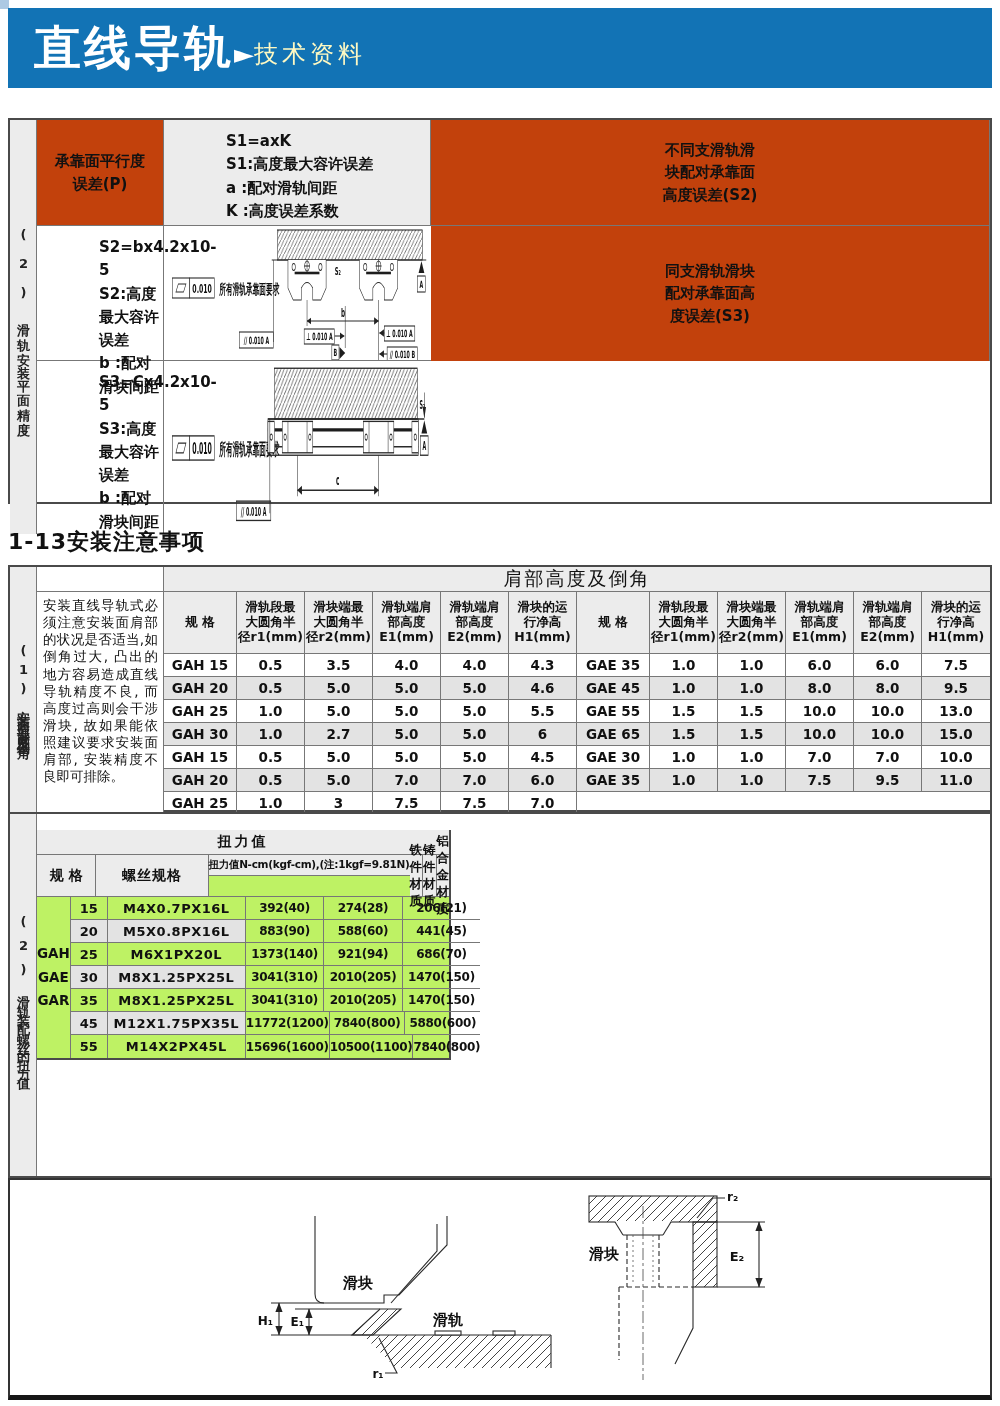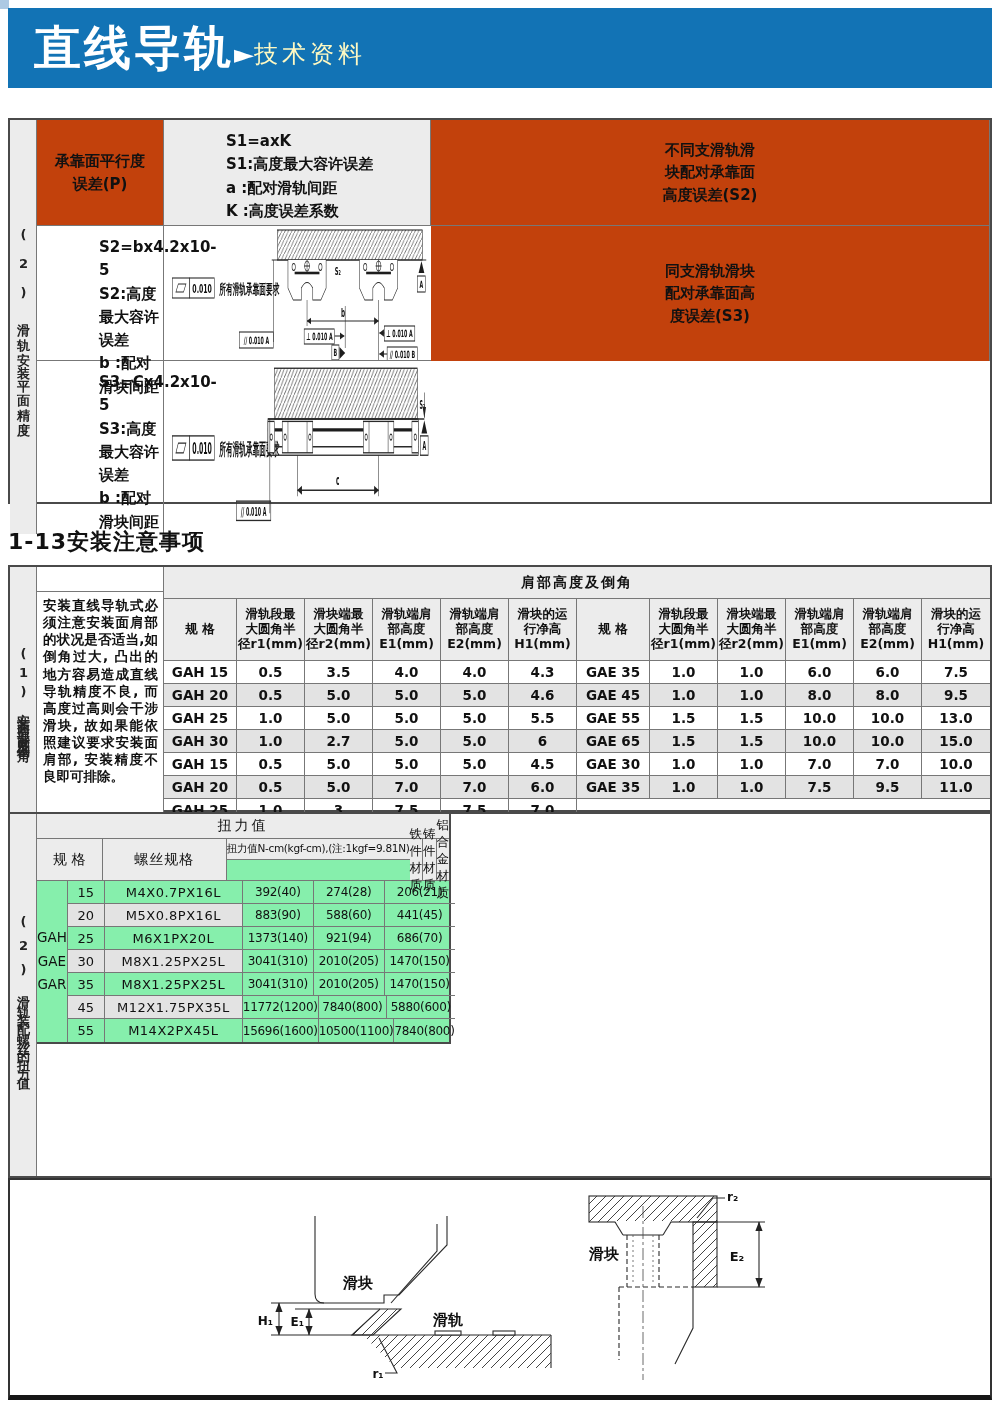--- a/index.html
+++ b/index.html
@@ -36,41 +36,41 @@
   .coef-title{grid-column:1/5;background:#ececec;letter-spacing:2px}
   .coef-h{background:#ececec}
   .coef-d{font-size:13.5px}
   
   #notes-title{position:absolute;left:8px;top:527px;font-size:22px;font-weight:bold;letter-spacing:1px}
   
   #sec-shoulder{top:565px;height:247px;display:grid;grid-template-columns:27px 127px 1fr}
   #sec-shoulder .vstrip{letter-spacing:4px}
   .para-col{border-right:1px solid #777;display:flex;flex-direction:column;background:#fff}
   .para-top{height:25px;border-bottom:1px solid #777}
-  .para-body{flex:1;padding:5px 5px 0 6px;font-size:13.5px;font-weight:bold;line-height:1.27;text-align:justify}
+  .para-body{flex:1;padding:5px 5px 0 6px;font-size:13.5px;font-weight:normal;line-height:1.27;text-align:justify}
   .data-area{display:flex;flex-direction:column}
-  .span-head{height:32px;background:#ececec;border-bottom:1px solid #777;display:flex;align-items:center;
-             justify-content:center;font-size:14px;font-weight:bold;letter-spacing:2px}
+  .span-head{height:25px;background:#ececec;border-bottom:1px solid #777;display:flex;align-items:center;
+             justify-content:center;font-size:19px;font-weight:normal;letter-spacing:2px}
   .halves{flex:1;display:flex}
   .half{width:50%;display:flex;flex-direction:column}
   .hrow{display:grid;grid-template-columns:73px repeat(5,1fr);height:62px}
   .hcell{border-right:1px solid #777;border-bottom:1px solid #777;background:#ececec;display:flex;align-items:center;
          justify-content:center;text-align:center;font-size:12.5px;font-weight:bold;white-space:pre-line;line-height:1.18}
   .srow{display:grid;grid-template-columns:73px repeat(5,1fr);height:23px}
   .scell{border-right:1px solid #777;border-bottom:1px solid #777;display:flex;align-items:center;
          justify-content:center;font-size:13.5px;font-weight:bold}
   .half.right .hcell:last-child,.half.right .scell:last-child{border-right:none}
   .sbody .srow:nth-child(even){background:#e3e3e3}
   
   #sec-torque{top:812px;height:366px;display:grid;grid-template-columns:27px 127px 1fr}
   #sec-torque .vstrip{letter-spacing:9px}
   .para-body2{flex:1;display:flex;align-items:center;padding:0 6px;font-size:13.5px;font-weight:bold;line-height:2.15;text-align:justify}
   .torque-wrap{position:relative;background:#fff}
-  .torque-table{position:absolute;left:0;top:0;width:414px;border-right:2px solid #4a4a4a;border-bottom:2px solid #4a4a4a;
-                background:#86efac;font-weight:normal}
+  .torque-table{position:absolute;left:0;top:16px;width:414px;border-right:2px solid #4a4a4a;border-bottom:2px solid #4a4a4a;
+                background:#bef264;font-weight:bold}
   .t-title{height:25px;background:#ececec;border-bottom:1px solid #777;display:flex;align-items:center;
            justify-content:center;font-size:14px;letter-spacing:3px}
   .t-head{display:flex;height:42px;border-bottom:1px solid #777}
   .t-spec{width:73px;border-right:1px solid #777;background:#ececec;display:flex;align-items:center;justify-content:center;font-size:14px}
   .t-screw{width:138px;border-right:1px solid #777;background:#ececec;display:flex;align-items:center;justify-content:center;font-size:14px;letter-spacing:1px}
   .t-right{flex:1;display:flex;flex-direction:row}
   .t-units{height:21px;border-bottom:1px solid #777;background:#ececec;display:flex;align-items:center;
            justify-content:center;font-size:10.5px;letter-spacing:-0.3px;white-space:nowrap}
   .t-mats{flex:1;display:flex}
   .t-mat{flex:1;border-right:1px solid #777;background:#ececec;display:flex;align-items:center;justify-content:center;font-size:12.5px}

